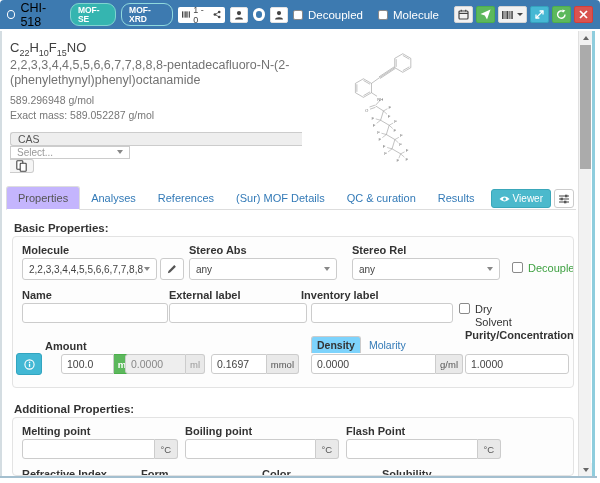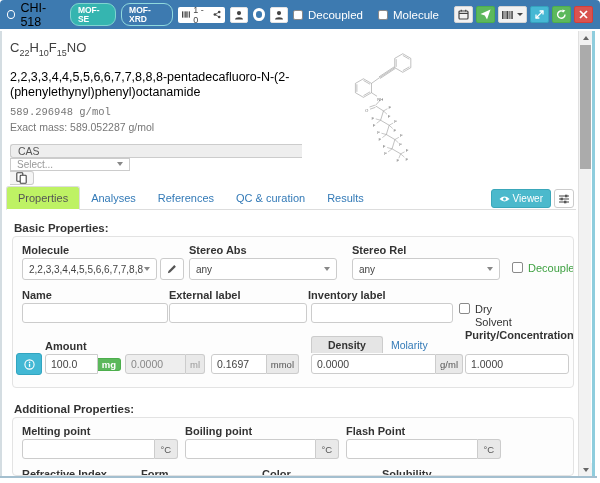--- a/index.html
+++ b/index.html
@@ -27,38 +27,38 @@
         justify-content:center;border:1px solid rgba(0,0,0,0.15);padding:0 3px;}
   .hbtn-light{background:#f2f2f2;border-color:#d5d5d5;}
   .hbtn-green{background:#5cb85c;border-color:#4cae4c;}
   .hbtn-teal{background:#46b8d4;border-color:#35a3bd;}
   .hbtn-red{background:#d9534f;border-color:#d43f3a;}
   .btn-gap{display:flex;gap:3px;align-items:center;}
   
   .compound{position:absolute;left:10px;top:40px;width:292px;}
   .formula{font-size:13px;color:#404040;}
   .formula sub{font-size:9px;}
-  .cname{margin-top:12px;font-size:12.5px;color:#000000;line-height:1.25;word-break:break-all;width:282px;}
-  .mw{margin-top:5px;font-size:10.5px;color:#777;font-family:Liberation Mono, monospace;}
+  .cname{margin-top:0;font-size:12.5px;color:#737373;line-height:1.25;word-break:break-all;width:282px;}
+  .mw{margin-top:5px;font-size:10.5px;color:#777;}
   .exact{margin-top:3px;font-size:10.5px;color:#777;}
   .cas-row{margin-top:11px;display:flex;align-items:stretch;height:22px;flex-direction:column;}
   .cas-addon{background:#eee;border:1px solid #ccc;border-right:none;border-radius:3px 0 0 3px;
              font-size:10.5px;color:#555;display:flex;align-items:center;padding:0 7px;}
   .cas-select{width:120px;background:#fff;border:1px solid #ccc;font-size:10px;color:#999;
               display:flex;align-items:center;padding:0 6px;position:relative;}
   .caret{width:0;height:0;border-left:3.5px solid transparent;border-right:3.5px solid transparent;
          border-top:4px solid #888;margin-left:auto;}
   .cas-copy{width:24px;background:#f5f5f5;border:1px solid #ccc;border-left:none;
             border-radius:0 3px 3px 0;display:flex;align-items:center;justify-content:center;}
   .mol-wrap{position:absolute;left:348px;top:48px;width:72px;height:118px;}
   
   .tabbar{position:absolute;left:6px;top:187px;width:570px;height:23px;border-bottom:1px solid #ddd;
           display:flex;align-items:flex-end;}
   .tab{font-size:11px;color:#337ab7;padding:5px 11px;cursor:pointer;}
-  .tab-active{color:#555;background:#bef264;border:1px solid #ddd;border-bottom:1px solid #fff;
+  .tab-active{color:#555;background:#c4b5fd;border:1px solid #ddd;border-bottom:1px solid #fff;
               border-radius:3px 3px 0 0;margin-bottom:-1px;}
   .tab-actions{position:absolute;right:26px;top:189px;display:flex;gap:3px;align-items:center;}
   .btn-searchcas{background:#fff;border:1px solid #a9c7e0;color:#337ab7;font-size:10px;
                  border-radius:3px;padding:2px 6px;display:flex;align-items:center;gap:3px;height:19px;}
   .btn-viewer{background:#4bb9cc;border:1px solid #3aa7ba;color:#fff;font-size:10px;
               border-radius:3px;padding:2px 7px;display:flex;align-items:center;gap:3px;height:19px;}
   .btn-sliders{background:#fff;border:1px solid #ccc;border-radius:3px;height:19px;width:20px;
                display:flex;align-items:center;justify-content:center;}
   
   .sec-label{position:absolute;left:14px;font-size:11.5px;font-weight:bold;color:#333;}
@@ -77,22 +77,22 @@
   .addon-green{background:#5cb85c;border-color:#4cae4c;color:#fff;font-weight:bold;}
   .selbox{border:1px solid #ccc;border-radius:3px;background:#fff;font-size:10px;color:#444;
           display:flex;align-items:center;padding:0 6px;height:100%;overflow:hidden;white-space:nowrap;}
   .editbtn{width:24px;border:1px solid #ccc;border-radius:3px;background:#fff;margin-left:3px;
            display:flex;align-items:center;justify-content:center;flex:none;}
   .cbrow{display:flex;align-items:flex-start;gap:5px;font-size:11px;}
   .green-text{color:#3fa142;}
   .infobtn{background:#42b8d4;border:1px solid #32a5c0;border-radius:3px;width:26px;height:22px;
            display:flex;align-items:center;justify-content:center;}
   .minitabs{display:flex;align-items:flex-end;font-size:10.5px;}
-  .minitab-active{border:1px solid #ccc;border-bottom:none;background:#e5e5e5;border-radius:3px 3px 0 0;
-                  padding:2px 16px;color:#333;font-weight:bold;}
+  .minitab-active{border:1px solid #ccc;border-bottom:none;background:#7dd3fc;border-radius:3px 3px 0 0;
+                  padding:2px 5px;color:#333;font-weight:bold;}
   .minitab-link{color:#337ab7;padding:2px 8px;}
   
   .vtrack{position:absolute;left:578px;top:31px;width:13px;height:445px;background:#f2f2f2;
           border-left:1px solid #e0e0e0;}
   .varrow{position:absolute;left:0;width:13px;height:13px;background:#f2f2f2;display:flex;
           align-items:center;justify-content:center;}
   .tri-up{width:0;height:0;border-left:3.5px solid transparent;border-right:3.5px solid transparent;
           border-bottom:4.5px solid #666;}
   .tri-down{width:0;height:0;border-left:3.5px solid transparent;border-right:3.5px solid transparent;
             border-top:4.5px solid #666;}
@@ -290,20 +290,21 @@
           <line x1="144" y1="296" x2="139.04" y2="308.4" stroke="#8a8a8a" stroke-width="1.3"></line>
           <text x="136" y="320" text-anchor="middle" font-size="12" fill="#777">F</text>
         </g>
     </svg>
   </div>
 
   <div class="tabbar">
     <span class="tab tab-active">Properties</span>
     <span class="tab">Analyses</span>
     <span class="tab">References</span>
+    <span class="tab">(Sur) MOF Details</span>
     <span class="tab">QC &amp; curation</span>
     <span class="tab">Results</span>
   </div>
   <div class="tab-actions">
     <span class="btn-viewer">
       <svg width="11" height="8" viewBox="0 0 11 8">
           <path d="M0.5 4 Q5.5 -0.8 10.5 4 Q5.5 8.8 0.5 4 Z" fill="#fff"></path>
           <circle cx="5.5" cy="4" r="1.5" fill="#4bb9cc"></circle>
         </svg>
       <span>Viewer</span>
@@ -359,38 +360,38 @@
     </div>
 
     <span class="flabel" style="left:9px;top:52px;">Name</span>
     <div class="abs" style="left:9px;top:66px;width:146px;height:20px;">
       <input class="inp" style="">
     </div>
     <span class="flabel" style="left:156px;top:52px;">External label</span>
     <div class="abs" style="left:156px;top:66px;width:138px;height:20px;">
       <input class="inp" style="">
     </div>
-    <span class="flabel" style="left:295px;top:52px;">Inventory label</span>
+    <span class="flabel" style="left:288px;top:52px;">Inventory label</span>
     <div class="abs" style="left:298px;top:66px;width:142px;height:20px;">
       <input class="inp" style="">
     </div>
     <div class="abs cbrow" style="left:446px;top:66px;width:56px;">
       <span class="cb"></span>
       <span style="width:38px;line-height:1.2;">Dry Solvent</span>
     </div>
 
     <span class="flabel" style="left:32px;top:103px;">Amount</span>
     <div class="abs infobtn" style="left:3px;top:116px;">
       <svg width="11" height="11" viewBox="0 0 11 11">
           <circle cx="5.5" cy="5.5" r="4.6" fill="none" stroke="#fff" stroke-width="1.1"></circle>
           <rect x="4.9" y="4.7" width="1.3" height="3.2" fill="#fff"></rect>
           <rect x="4.9" y="2.7" width="1.3" height="1.3" fill="#fff"></rect>
         </svg>
     </div>
-    <div class="abs grp" style="left:32px;top:117px;width:76px;align-items:center;">
+    <div class="abs grp" style="left:48px;top:117px;width:76px;">
       <input class="inp" value="100.0" style="">
       <span class="addon addon-green" style="width:24px;">mg</span>
     </div>
     <div class="abs grp" style="left:112px;top:117px;width:80px;">
       <input class="inp" disabled="" value="0.0000" style="">
       <span class="addon" style="color:#999;">ml</span>
     </div>
     <div class="abs grp" style="left:198px;top:117px;width:88px;">
       <input class="inp" value="0.1697" style="">
       <span class="addon">mmol</span>

